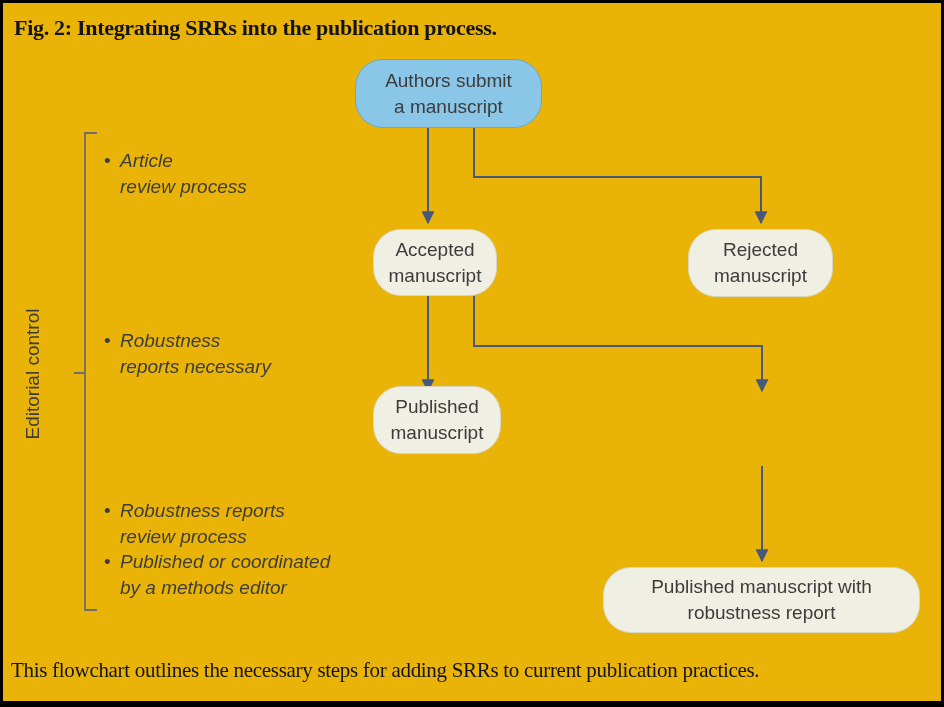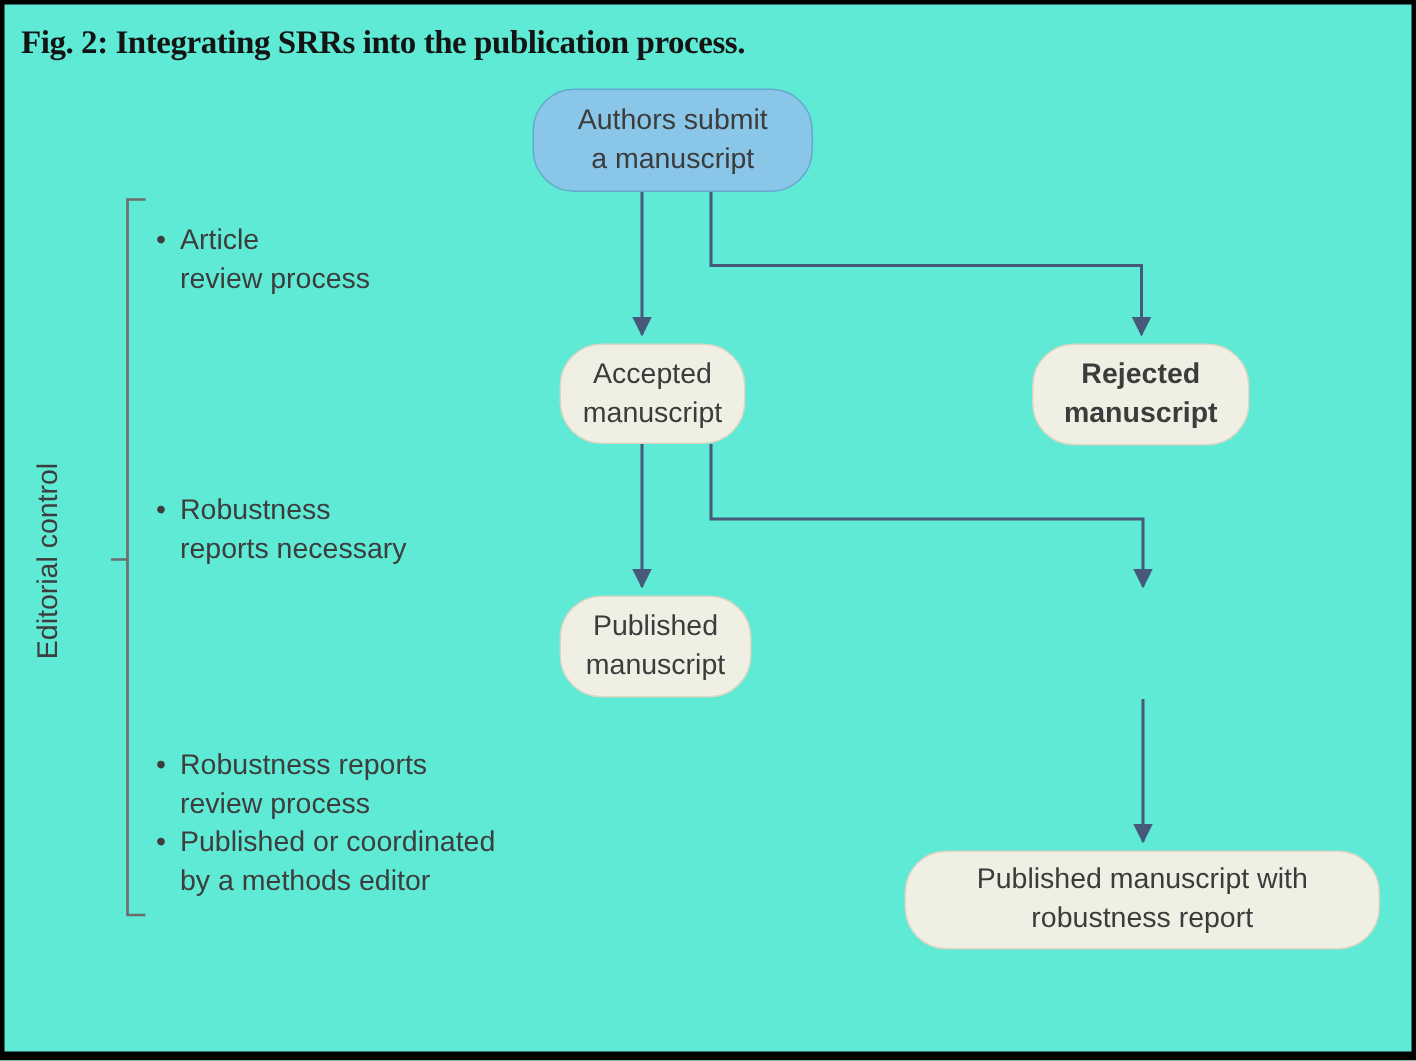--- a/index.html
+++ b/index.html
@@ -4,21 +4,21 @@
 <style>
   html,body { margin:0; padding:0; background:#ffffff; }
   :root {
     --highlight-fill:#8AC6E8; --highlight-border:#65A8D0;
     --plain-fill:#F0EFE4; --plain-border:#D9D6C3;
     --arrow:#46597B; --bracket:#6E6E6E;
     --box-text:#3C3C3C; --side-text:#3D3D3D; --heading-text:#141414;
   }
   .frame {
     position:relative; width:944px; height:707px; box-sizing:border-box;
-    border:3px solid #000; border-bottom:6px solid #000; background:#5eead4;
+    border:3px solid #000; border-bottom:6px solid #000; background:#eab308;
     font-family:"Liberation Sans", sans-serif; overflow:hidden;
   }
   .fig-title {
     position:absolute; left:11px; top:12px; width:900px;
     font-family:"Liberation Serif", serif; font-weight:bold; font-size:22px;
     letter-spacing:-0.3px; color:var(--heading-text);
   }
   .fig-caption {
     position:absolute; left:8px; top:655px; width:920px;
     font-family:"Liberation Serif", serif; font-size:21px;
@@ -29,38 +29,38 @@
     align-items:center; justify-content:center; text-align:center;
     font-size:19px; line-height:26px; color:var(--box-text);
     white-space:pre-line;
     border-radius:28px;
   }
   .node.highlight { background:var(--highlight-fill); border:1.5px solid var(--highlight-border); }
   .node.plain     { background:var(--plain-fill);     border:1.5px solid var(--plain-border); }
 
   #n-authors   { left:352px; top:56px;  width:187px; height:69px; }
   #n-accepted  { left:370px; top:226px; width:124px; height:67px; }
-  #n-rejected  { left:685px; top:226px; width:145px; height:68px;font-weight:bold; }
-  #n-published { left:370px; top:394px; width:128px; height:68px; }
+  #n-rejected  { left:685px; top:226px; width:145px; height:68px; }
+  #n-published { left:370px; top:383px; width:128px; height:68px; }
   #n-analysts  { left:648px; top:394px; width:220px; height:69px; }
   #n-final     { left:600px; top:564px; width:317px; height:66px; }
 
   .edges { position:absolute; left:0; top:0; pointer-events:none; }
   .edge { stroke:var(--arrow); stroke-width:2; fill:none; }
   .arrowhead-shape { fill:var(--arrow); }
   .bracket-line { stroke:var(--bracket); stroke-width:1.8; fill:none; }
 
   .side-label {
     position:absolute; left:-46px; top:360px; width:152px; text-align:center;
     transform:rotate(-90deg); transform-origin:center;
     font-size:19px; color:var(--side-text);
   }
   .bullet { position:absolute; display:flex; color:var(--side-text); font-size:19px; line-height:26px; }
   .bullet .marker { width:16px; flex:none; }
-  .bullet .bullet-text { white-space:pre-line; }
+  .bullet .bullet-text { white-space:pre-line;font-style:italic; }
   #b1 { left:101px; top:145px; }
   #b2 { left:101px; top:325px; }
   #b3 { left:101px; top:495px; }
   #b4 { left:101px; top:546px; }
 </style>
 </head>
 <body>
 
 <div class="frame">
 
@@ -107,14 +107,15 @@
 a manuscript</div>
   <div class="node plain" id="n-accepted">Accepted
 manuscript</div>
   <div class="node plain" id="n-rejected">Rejected
 manuscript</div>
   <div class="node plain" id="n-published">Published
 manuscript</div>
   <div class="node plain" id="n-final">Published manuscript with
 robustness report</div>
 
+  <div class="fig-caption">This flowchart outlines the necessary steps for adding SRRs to current publication practices.</div>
 
 </div>
 
 </body></html>

